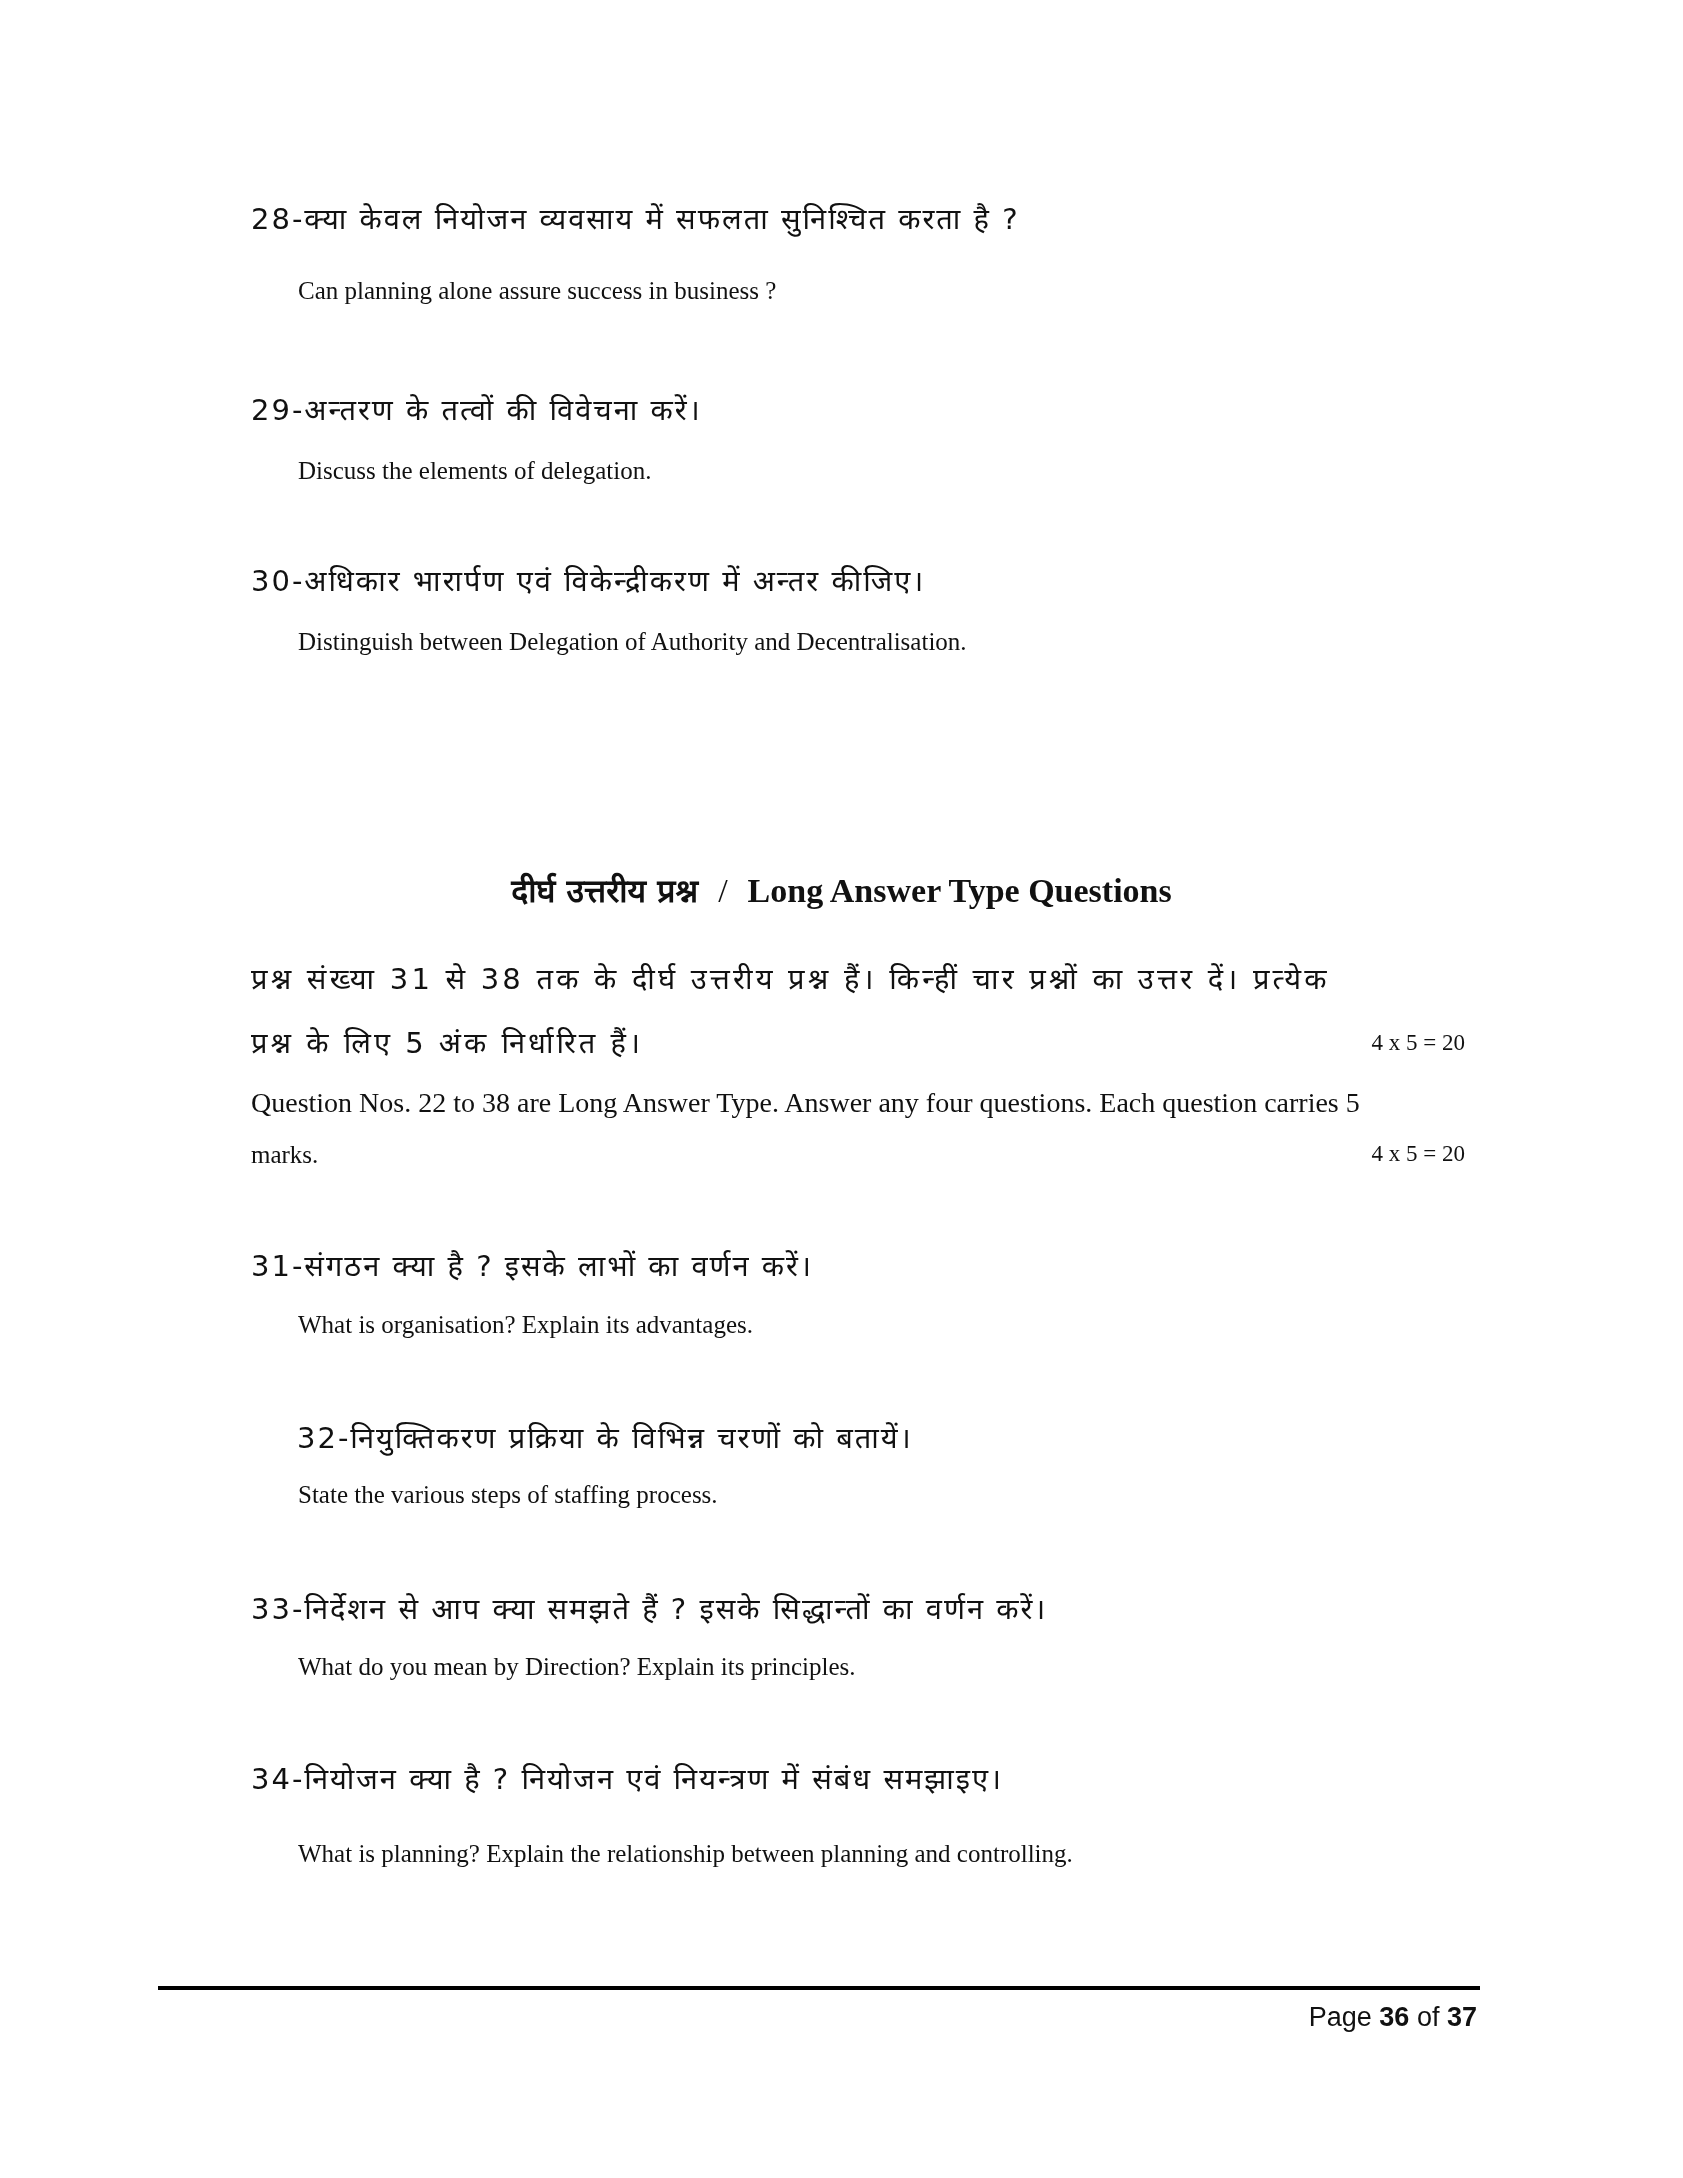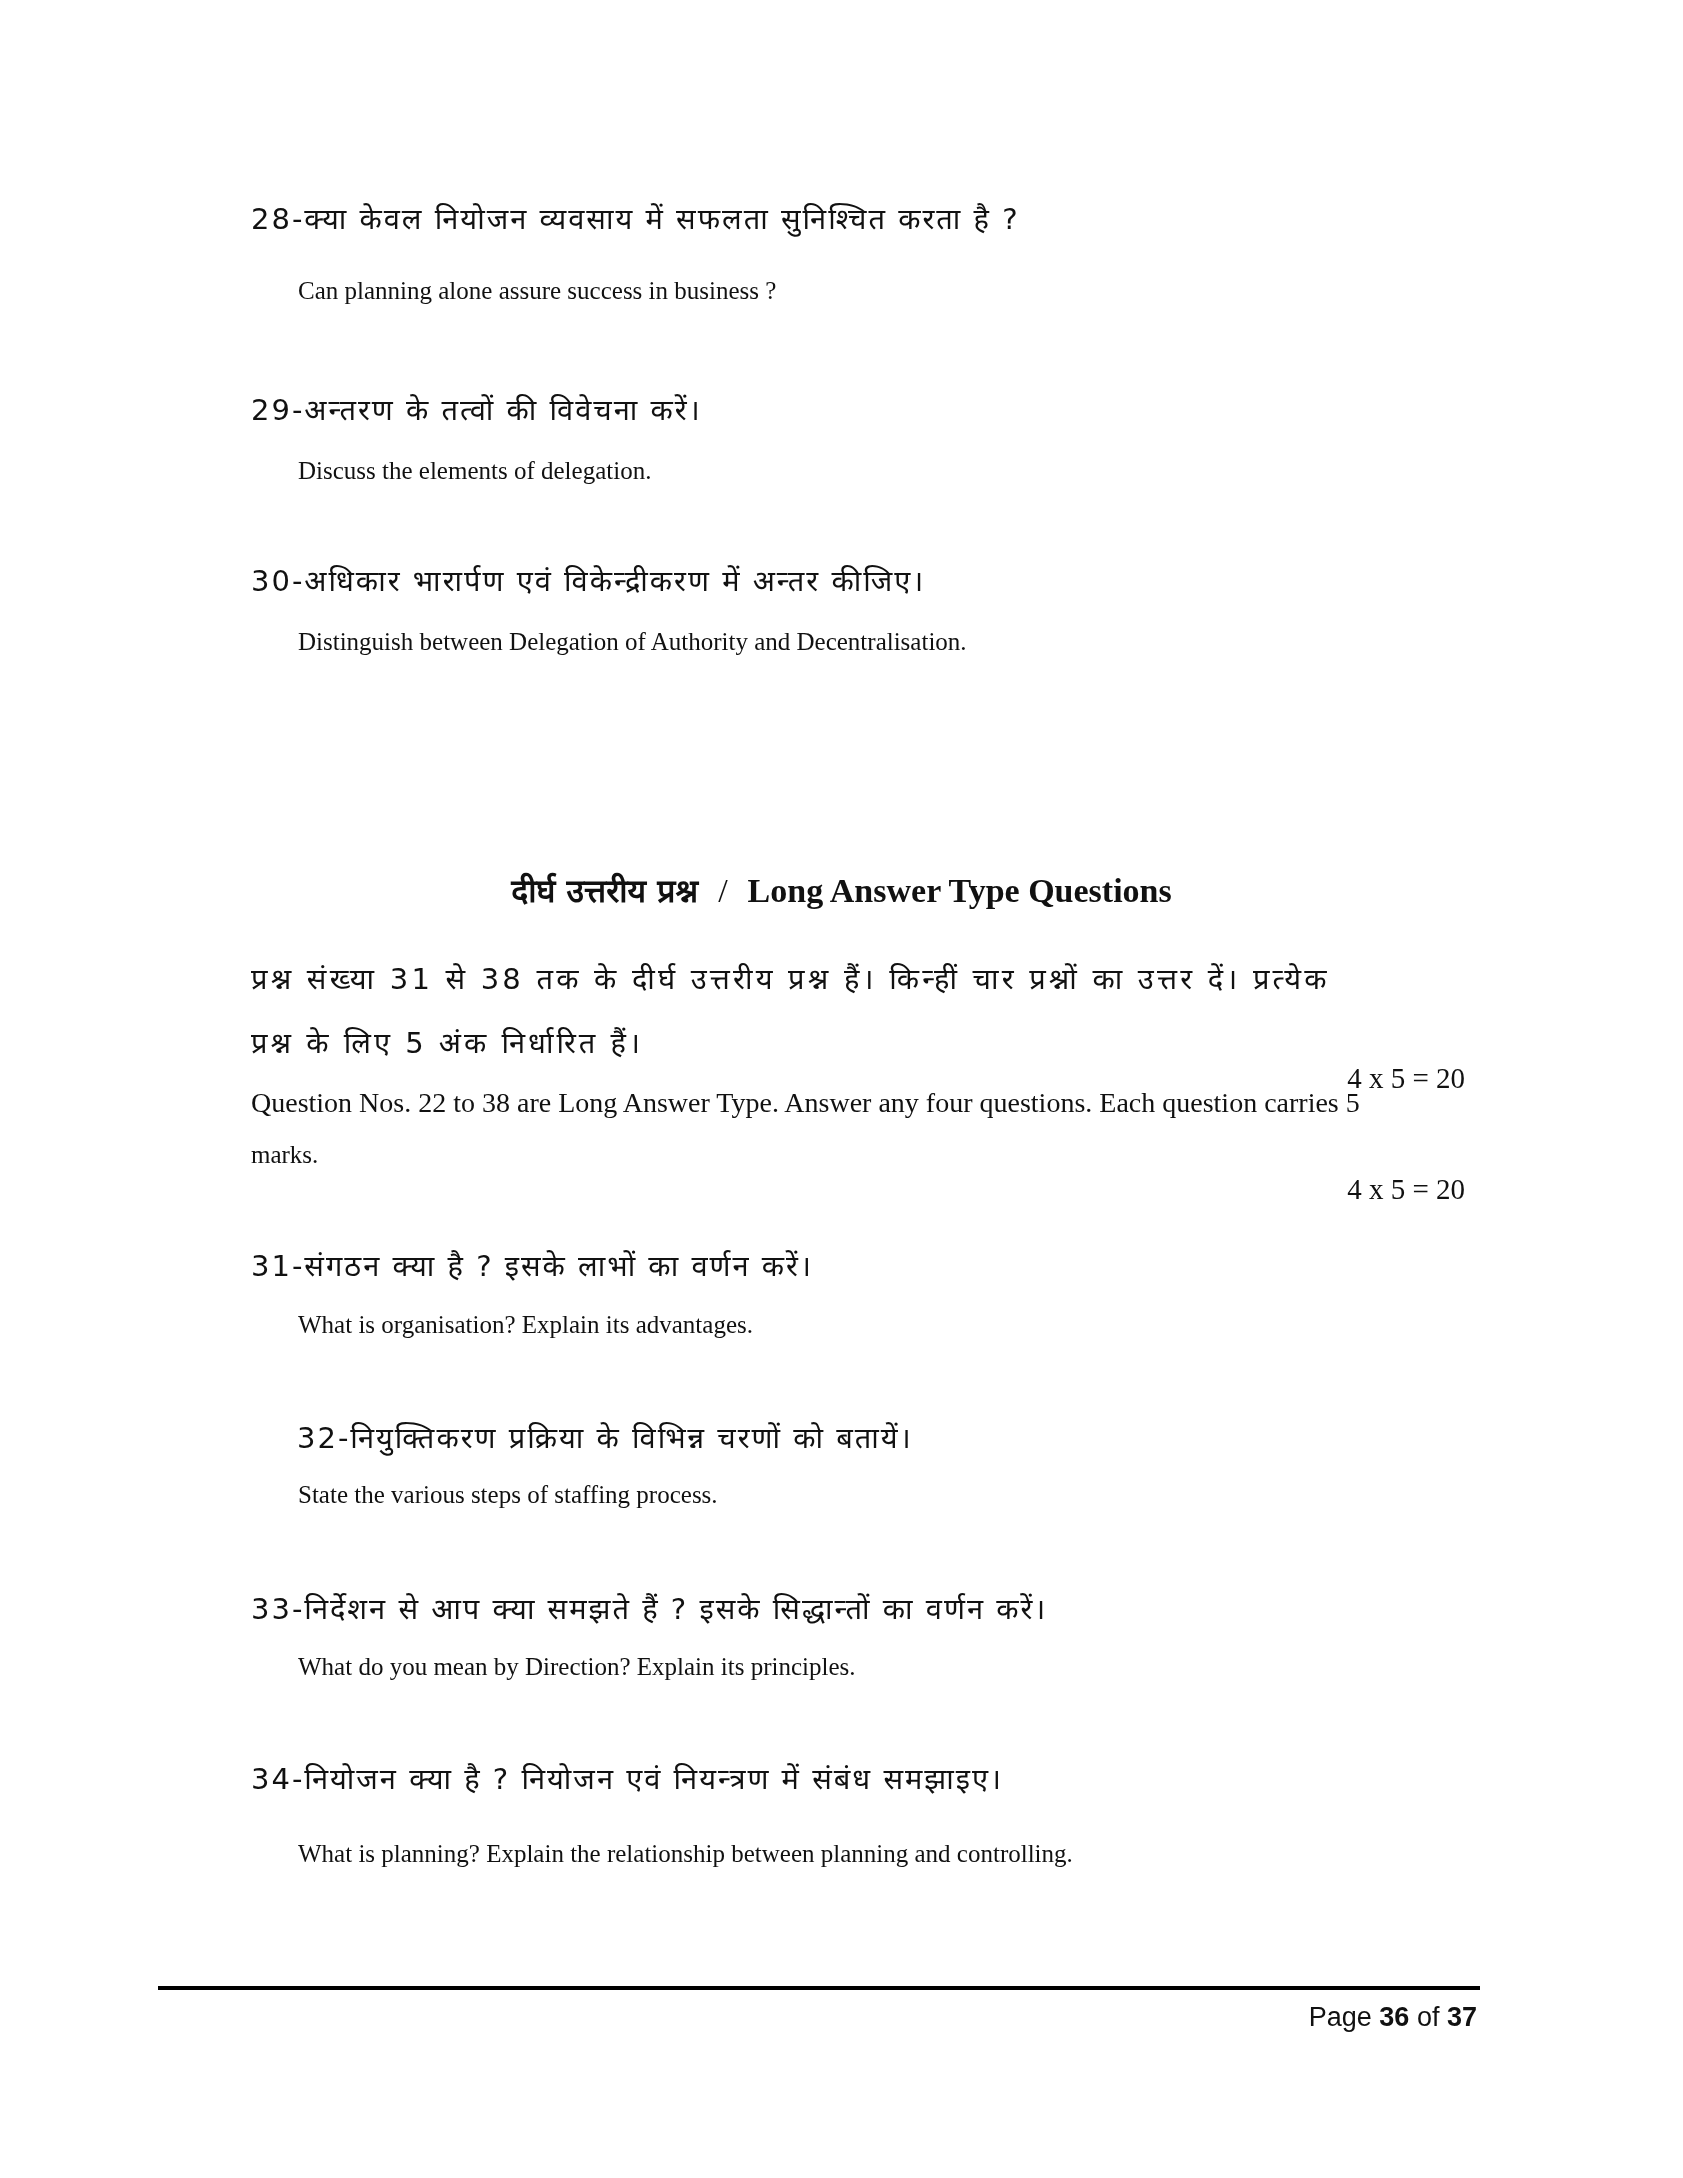--- a/index.html
+++ b/index.html
@@ -6,21 +6,21 @@
   body { width:1683px; height:2178px; position:relative; overflow:hidden; color:#111; font-family:"Liberation Serif", serif; }
   .abs { position:absolute; white-space:nowrap; }
   .hi { font-family:"DejaVu Sans", sans-serif; font-size:29px; letter-spacing:2px; }
   .en { font-family:"Liberation Serif", serif; font-size:25px; }
   .q-hi { left:251px; }
   .q-en { left:298px; }
   .heading { left:0; width:1683px; text-align:center; top:844px; font-size:34px;margin-top:24px; }
   .heading .hi-part { font-family:"DejaVu Sans", sans-serif; font-weight:bold; font-size:32px; }
   .heading .sep { font-family:"Liberation Serif", serif; margin:0 20px; }
   .heading .en-part { font-family:"Liberation Serif", serif; font-weight:bold; }
-  .marks { right:218px; font-family:"Liberation Serif", serif; font-size:29px;margin-top:32px; }
+  .marks { right:218px; font-family:"Liberation Serif", serif; font-size:23px; }
   .footer-line { position:absolute; left:158px; top:1986px; width:1322px; height:4px; background:#000; }
   .page-num { right:206px; top:2002px; font-family:"Liberation Sans", sans-serif; font-size:27px;margin-left:12px; }
   .page-num b { font-weight:bold; }
 </style>
 </head>
 <body>
 
 <div class="abs hi q-hi" style="top:198px;">28-क्या केवल नियोजन व्यवसाय में सफलता सुनिश्चित करता है ?</div>
 <div class="abs en q-en" style="top:277px;">Can planning alone assure success in business ?</div>
 

